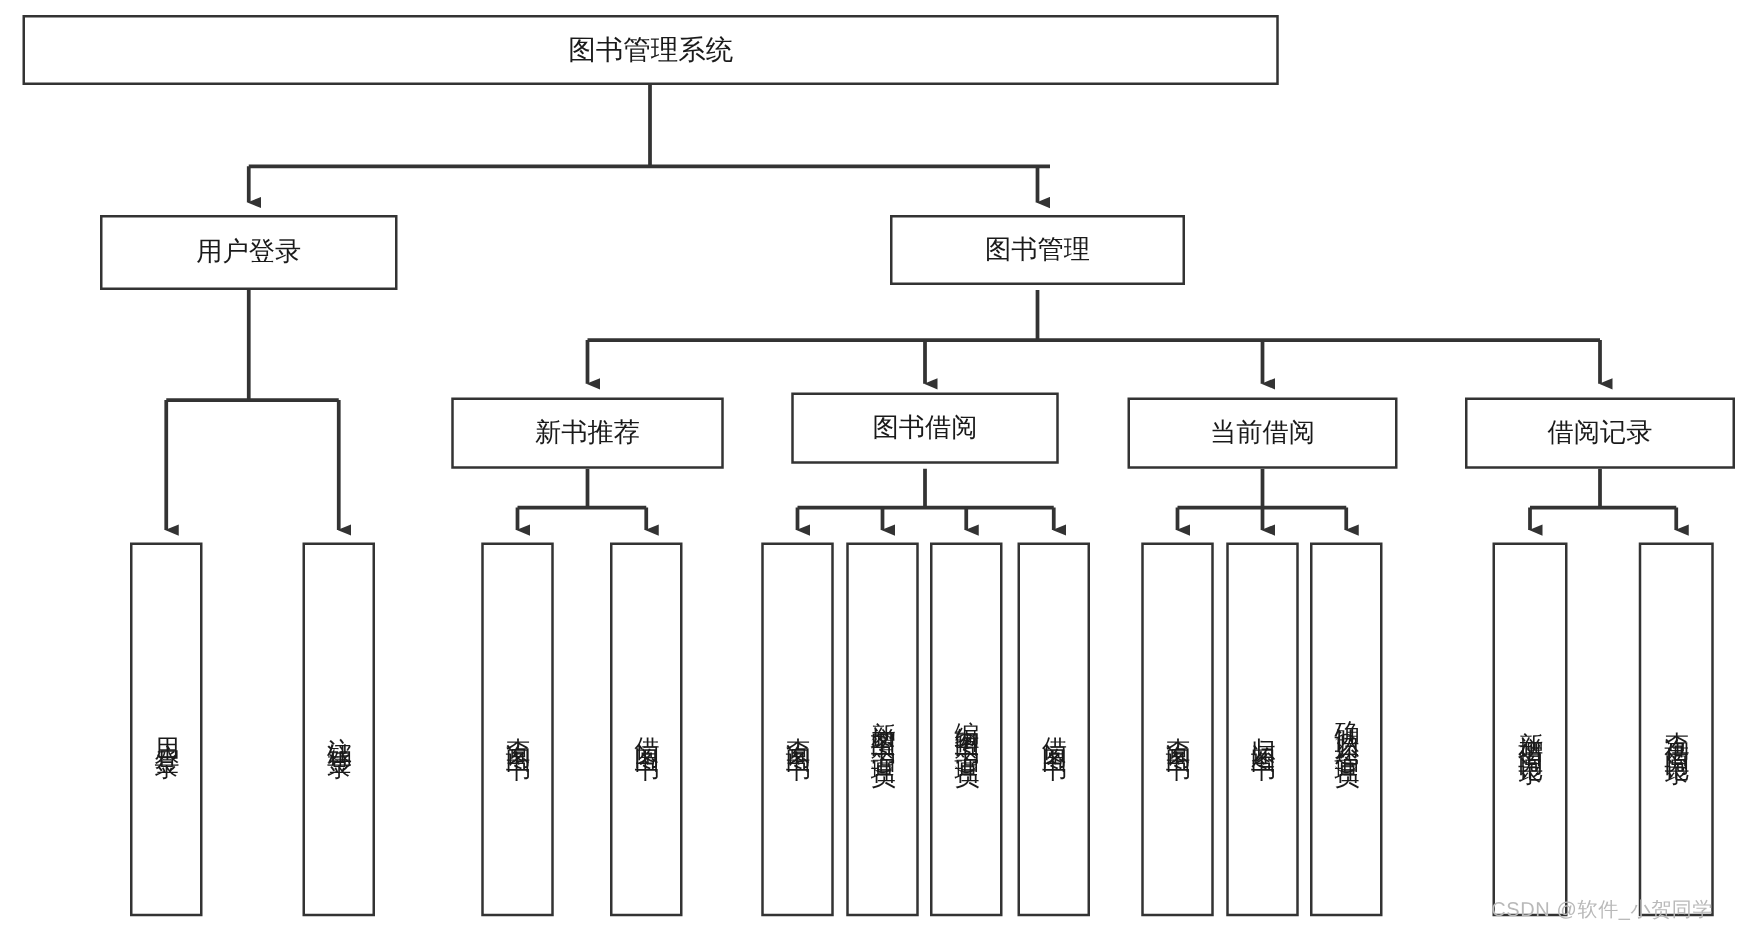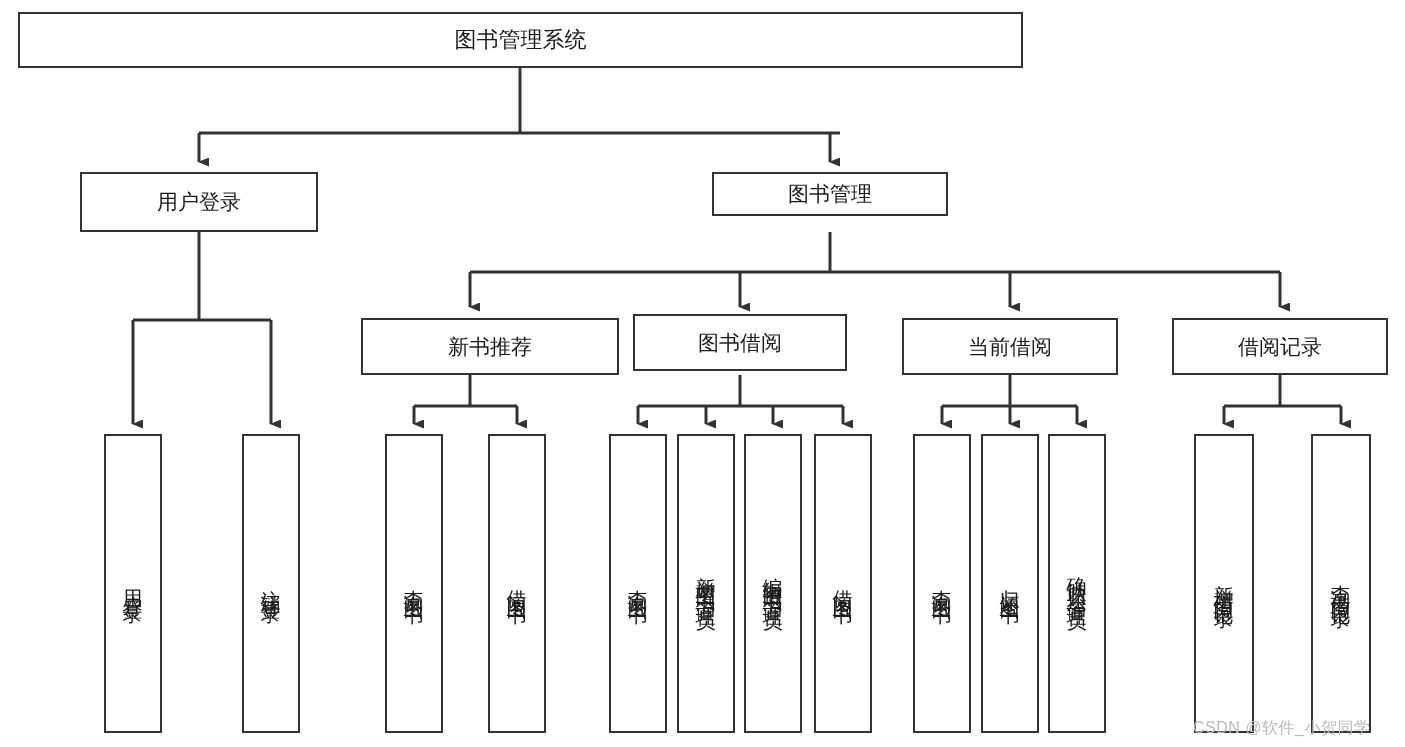--- a/index.html
+++ b/index.html
@@ -120,25 +120,25 @@
     </g>
   </svg>
 
   <div class="node root horiz" style="left:18px; top:12px; width:1005px; height:56px;">
     <span class="node-label">图书管理系统</span>
   </div>
 
   <div class="node horiz" style="left:80px; top:172px; width:238px; height:60px;">
     <span class="node-label">用户登录</span>
   </div>
-  <div class="node horiz" style="left:712px; top:172px; width:236px; height:44px;">
+  <div class="node horiz" style="left:712px; top:172px; width:236px; height:56px;">
     <span class="node-label">图书管理</span>
   </div>
 
-  <div class="node horiz" style="left:361px; top:318px; width:258px; height:57px;">
+  <div class="node horiz" style="left:361px; top:318px; width:218px; height:57px;">
     <span class="node-label">新书推荐</span>
   </div>
   <div class="node horiz" style="left:633px; top:314px; width:214px; height:57px;">
     <span class="node-label">图书借阅</span>
   </div>
   <div class="node horiz" style="left:902px; top:318px; width:216px; height:57px;">
     <span class="node-label">当前借阅</span>
   </div>
   <div class="node horiz" style="left:1172px; top:318px; width:216px; height:57px;">
     <span class="node-label">借阅记录</span>

